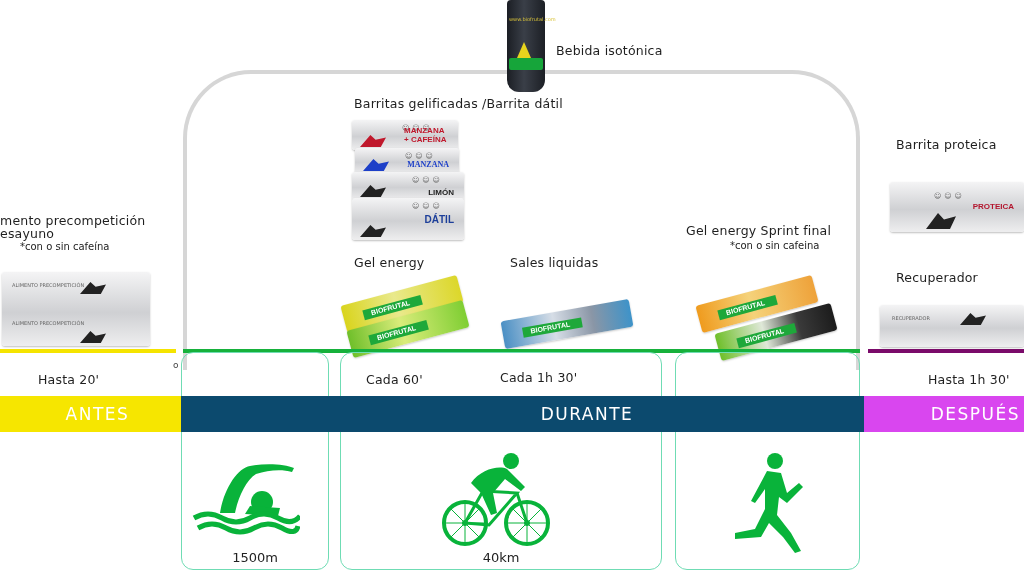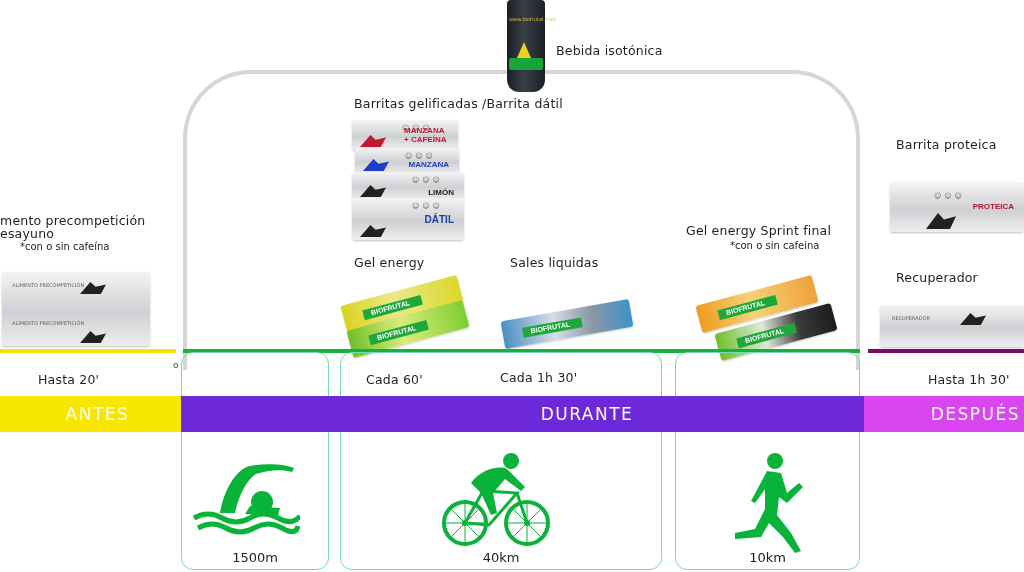--- a/index.html
+++ b/index.html
@@ -28,21 +28,21 @@
   .gel .strip { position:absolute; left: 20px; top: 10px; width: 60px; height: 10px; background:#1ea83a; color:#fff; font-size:7px; font-weight:bold; font-family:"Liberation Sans",sans-serif; padding-left:8px; line-height:10px; }
 
   
   .line-yellow { left: 0; top: 349px; width: 176px; height: 4px; background: #f5e400; }
   .line-green  { left: 183px; top: 349px; width: 677px; height: 4px; background: #16b13b; }
   .line-purple { left: 868px; top: 349px; width: 156px; height: 4px; background: #7a0a6a; }
 
   
   .banner { position: absolute; top: 396px; height: 36px; color: #fff; font-size: 17px; letter-spacing: 1.5px; display: flex; align-items: center; justify-content: center; }
   .b-antes   { left: 0; width: 195px; background: #f6e600; }
-  .b-durante { left: 181px; width: 812px; background: #6d28d9; }
+  .b-durante { left: 181px; width: 812px; background: #0c4a6e; }
   .b-despues { left: 864px; width: 160px; background: #d946ef; justify-content: flex-end; padding-right: 4px; }
 
   
   .sbox { position: absolute; top: 352px; height: 218px; border: 1.5px solid #6fdcb4; border-radius: 12px; }
   .sbox .dist { position:absolute; bottom: 4px; left:0; width:100%; text-align:center; font-size: 13px; color:#222;margin-top:19px; }
   .sbox svg { position:absolute; }
 </style>
 </head>
 <body>
 
@@ -72,21 +72,21 @@
 <div class="lbl" style="left:354px; top:96px;">Barritas gelificadas /Barrita dátil</div>
 <div>
   <div class="pack" style="left:352px; top:120px; width:106px; height:30px;">
     <div class="icons">☺☺☺</div>
     <div class="logo" style="background:#c0182c;"></div>
     <div class="flav" style="top:6px; color:#c0182c; width:44px; line-height:9px; text-align:left;">MANZANA + CAFEÍNA</div>
   </div>
   <div class="pack" style="left:355px; top:148px; width:104px; height:26px;">
     <div class="icons">☺☺☺</div>
     <div class="logo" style="background:#1d3fc8;"></div>
-    <div class="flav" style="top:12px; color:#1d3fc8;">MANZANA</div>
+    <div class="flav" style="top:12px; color:#1d3fc8;font-family:Liberation Serif, serif;">MANZANA</div>
   </div>
   <div class="pack" style="left:352px; top:172px; width:112px; height:28px;">
     <div class="icons" style="left:60px;">☺☺☺</div>
     <div class="logo"></div>
     <div class="flav" style="top:16px; color:#222;">LIMÓN</div>
   </div>
   <div class="pack" style="left:352px; top:198px; width:112px; height:42px;">
     <div class="icons" style="left:60px;">☺☺☺</div>
     <div class="logo"></div>
     <div class="flav" style="top:16px; color:#1d3f9a; font-size:10px;">DÁTIL</div>
@@ -148,21 +148,20 @@
     <circle cx="70" cy="8" r="8" fill="#09b33a"></circle>
     <path d="M30 30 C 40 16, 58 12, 66 16 L 84 34 L 80 38 L 64 26 L 52 40 L 56 60 L 50 62 L 40 40 Z" fill="#09b33a"></path>
   </svg>
   <div class="dist">40km</div>
 </div>
 <div class="sbox" style="left:675px; width:185px;">
   <svg width="90" height="110" viewBox="0 0 90 110" style="left:45px; top:100px;">
     <circle cx="54" cy="8" r="8" fill="#09b33a"></circle>
     <path d="M46 18 L 60 20 L 66 40 L 78 30 L 82 34 L 66 50 L 58 44 L 56 62 L 70 80 L 80 98 L 74 100 L 62 84 L 48 70 L 40 84 L 14 86 L 14 80 L 34 76 L 44 56 L 44 36 L 34 50 L 30 48 Z" fill="#09b33a"></path>
   </svg>
-  <div class="dist">10km</div>
 </div>
 
 <div class="lbl" style="left:366px; top:372px;">Cada 60'</div>
 <div class="lbl" style="left:500px; top:370px;">Cada 1h 30'</div>
 <div class="banner b-durante">DURANTE</div>
 
 <div class="lbl" style="left:896px; top:137px;">Barrita proteica</div>
 <div class="pack" style="left:890px; top:182px; width:134px; height:50px;">
   <div class="icons" style="left:44px; top:10px;">☺☺☺</div>
   <div class="logo" style="left:36px; width:30px; height:16px;"></div>

